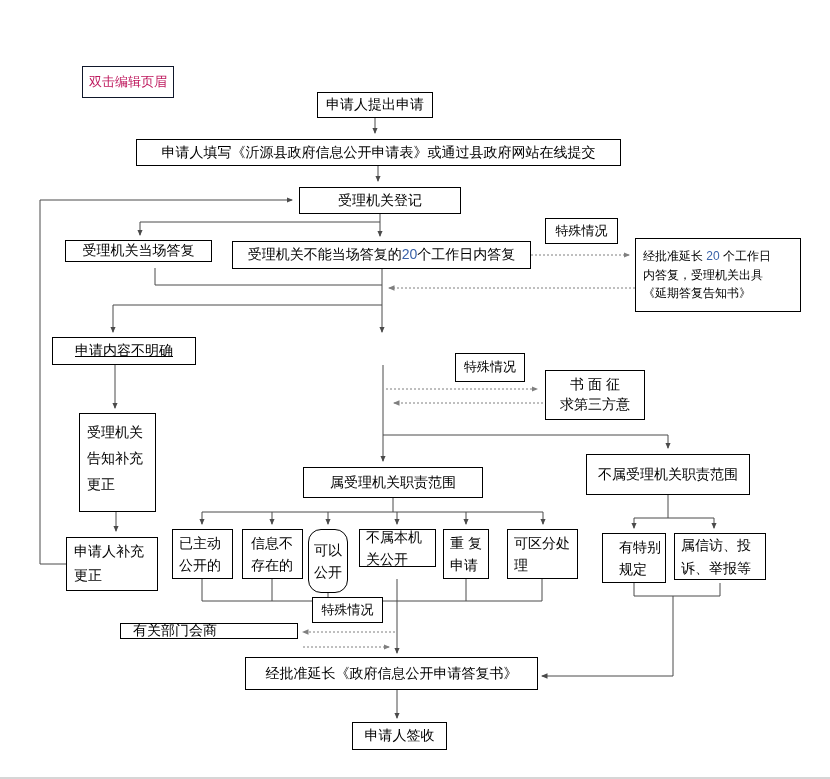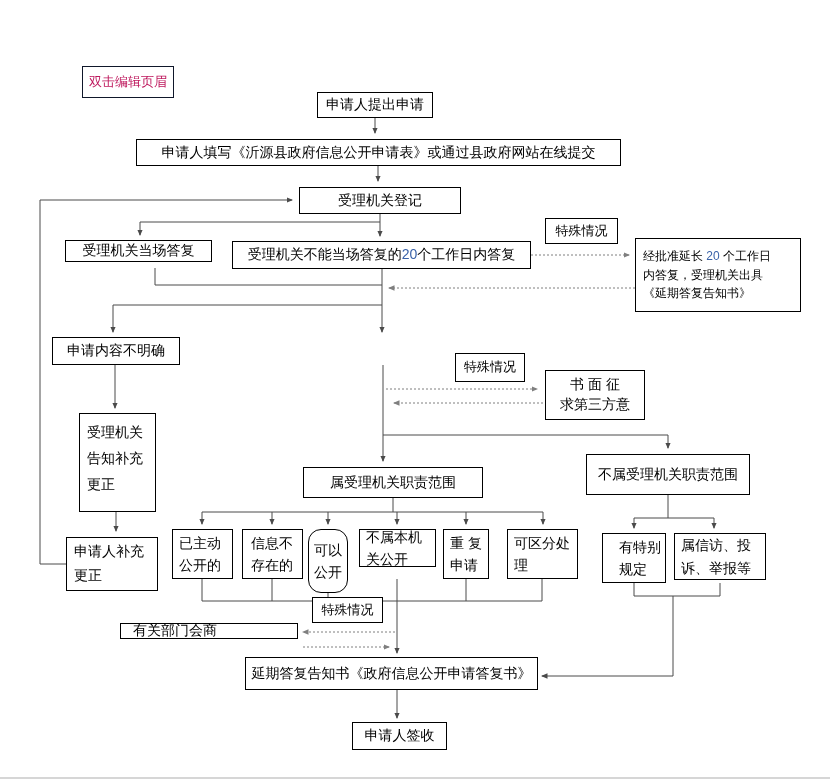--- a/index.html
+++ b/index.html
@@ -104,21 +104,21 @@
   </div>
 
   <div class="node small" style="left:545px;top:218px;width:73px;height:26px;">特殊情况</div>
 
   <div class="node col" style="left:635px;top:238px;width:166px;height:74px;padding:3px 7px;font-size:12px;line-height:1.55;">
     <div style="white-space:normal;"><span>经批准延长 </span><span style="color: rgb(58, 98, 168);">20</span><span> 个工作日</span></div>
     <div>内答复，受理机关出具</div>
     <div>《延期答复告知书》</div>
   </div>
 
-  <div class="node" style="left:52px;top:337px;width:128px;height:28px;">申请内容不明确</div>
+  <div class="node" style="left:52px;top:337px;width:144px;height:28px;text-decoration:underline;">申请内容不明确</div>
 
 
   <div class="node small" style="left:455px;top:353px;width:70px;height:29px;">特殊情况</div>
 
   <div class="node" style="left:545px;top:370px;width:100px;height:50px;">书 面 征
 求第三方意</div>
 
   <div class="node left" style="left:79px;top:413px;width:77px;height:99px;padding:6px 7px;line-height:1.85;align-items:flex-start;">受理机关
 告知补充
 更正</div>
@@ -151,18 +151,18 @@
   <div class="node left" style="left:602px;top:533px;width:64px;height:50px;padding-left:16px;line-height:1.6;">有特别
 规定</div>
 
   <div class="node left" style="left:674px;top:533px;width:92px;height:47px;padding-left:6px;line-height:1.6;">属信访、投
 诉、举报等</div>
 
   <div class="node small" style="left:312px;top:597px;width:71px;height:26px;">特殊情况</div>
 
   <div class="node left" style="left:120px;top:623px;width:178px;height:16px;padding-left:12px;">有关部门会商</div>
 
-  <div class="node" style="left:245px;top:657px;width:293px;height:33px;">延期答复告知书《政府信息公开申请答复书》</div>
+  <div class="node" style="left:245px;top:657px;width:293px;height:33px;">经批准延长《政府信息公开申请答复书》</div>
 
   <div class="node" style="left:352px;top:722px;width:95px;height:28px;">申请人签收</div>
 
   <div class="pagebottom"></div>
 </div>
 
 </body></html>

